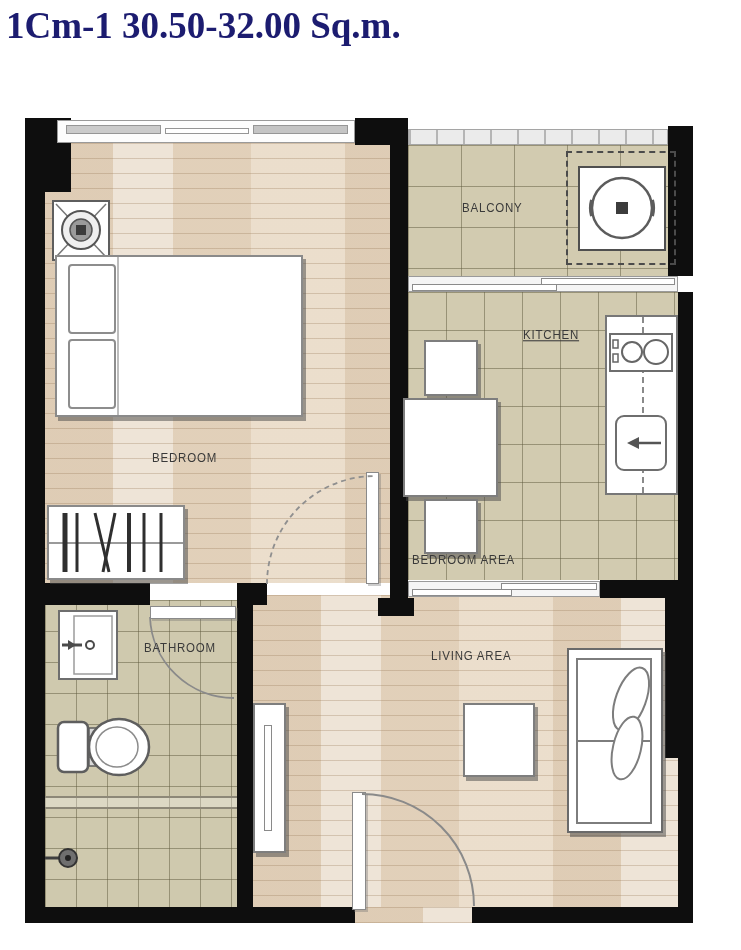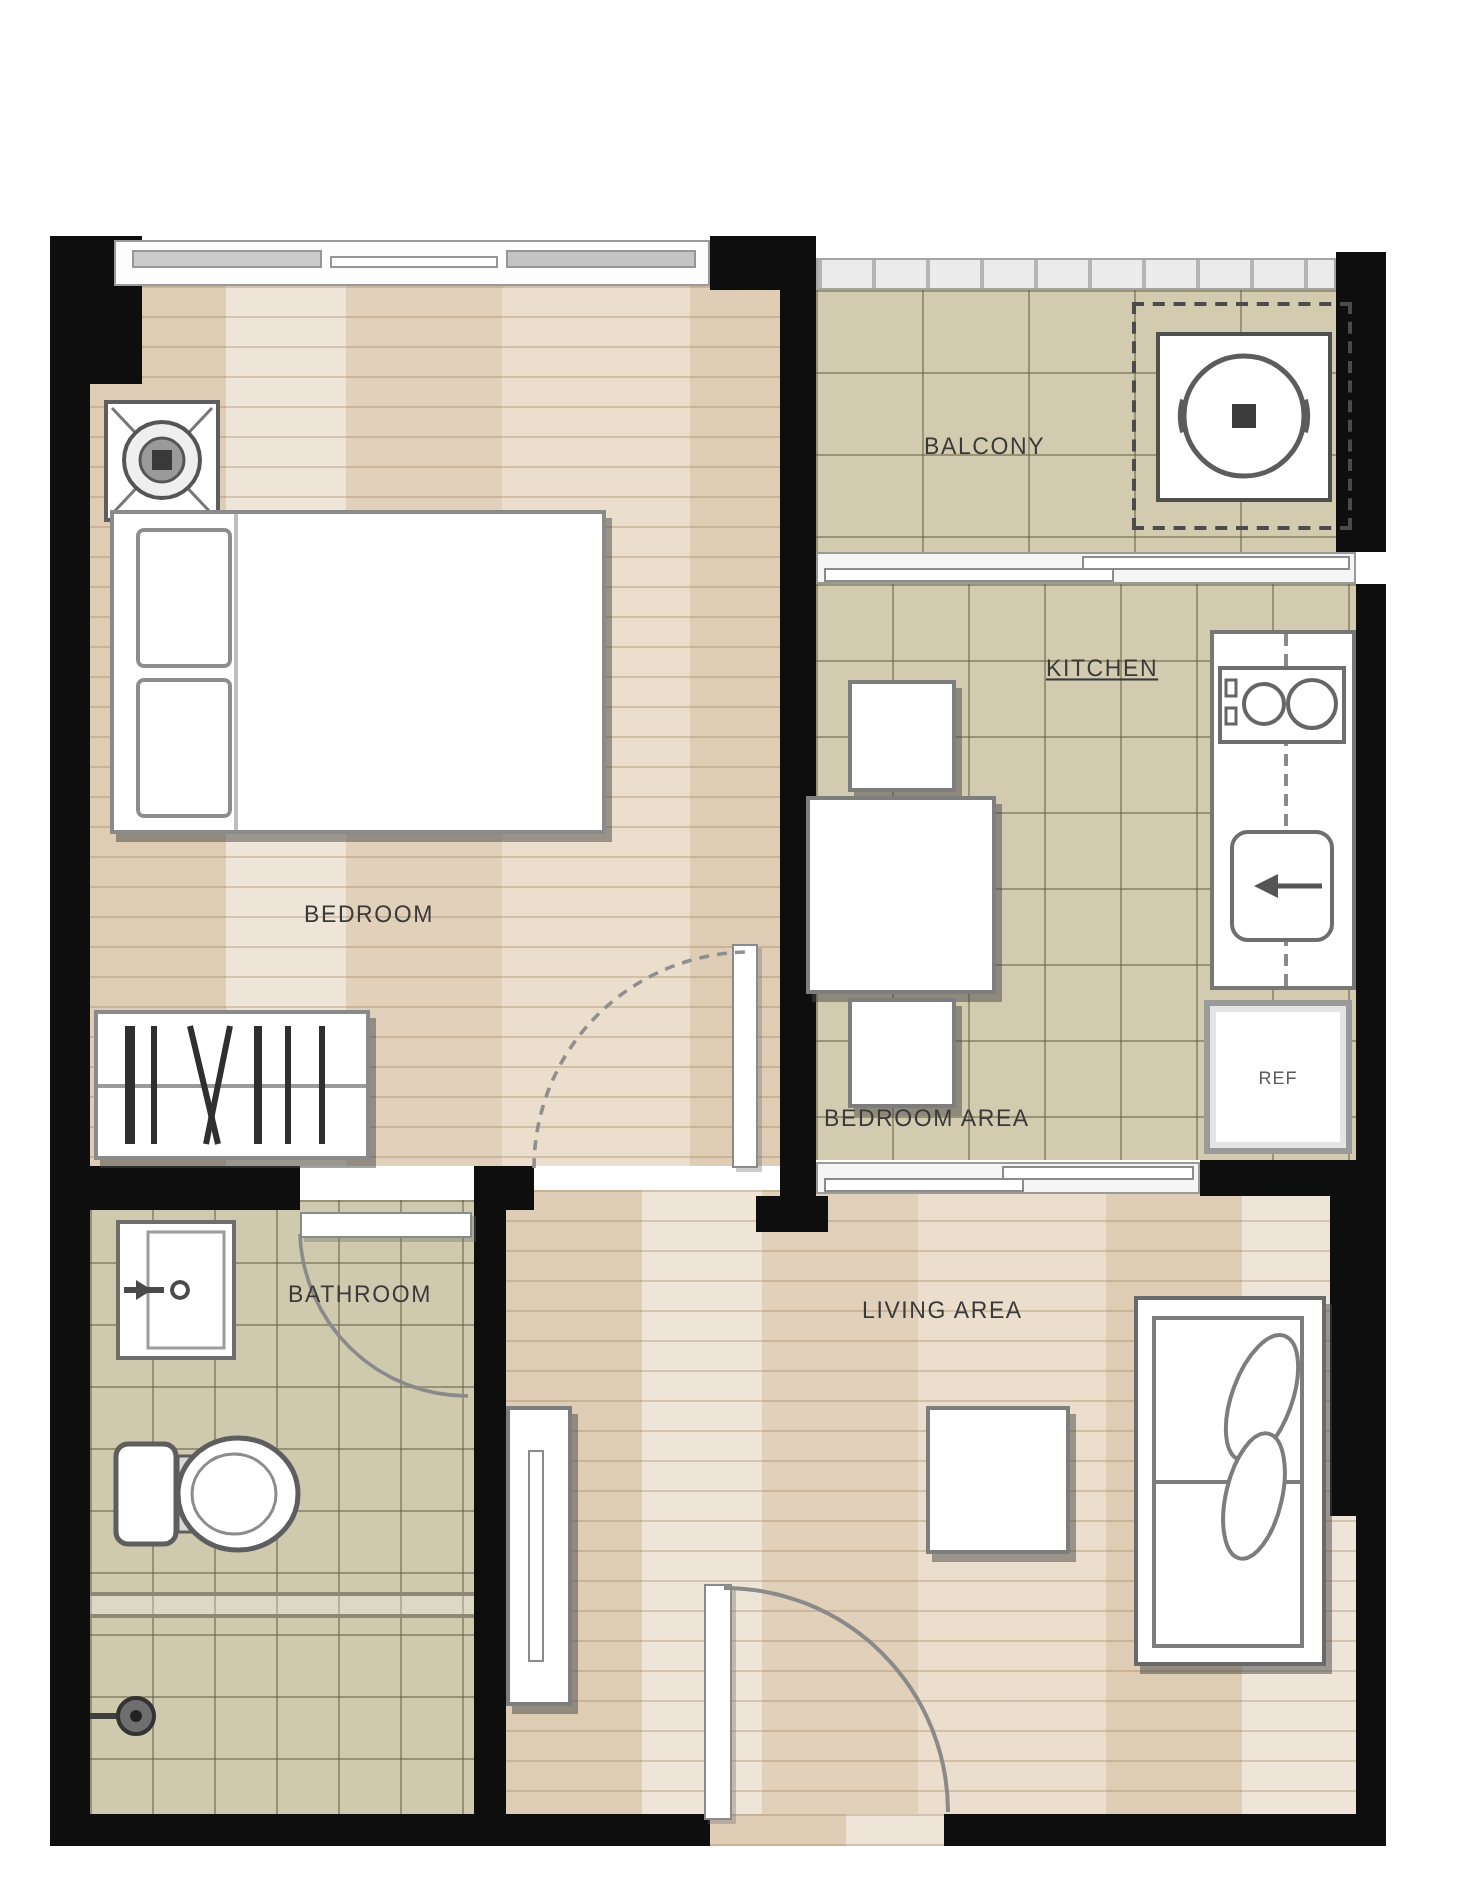--- a/index.html
+++ b/index.html
@@ -40,20 +40,21 @@
         box-shadow:2px 2px 0 rgba(110,110,110,.35);}
   .divider{position:absolute;border-top:2px solid #8d8878;border-bottom:2px solid #8d8878;
            background:rgba(255,255,255,.28);box-sizing:border-box;}
   .smalltext{position:absolute;color:#5a5a5a;letter-spacing:.5px;}
   svg{display:block;}
 </style>
 </head>
 <body>
 
 <div class="page">
+  <h1 class="title">1Cm-1 30.50-32.00 Sq.m.</h1>
 
   <div class="plan">
 
     <div class="floor-wood" style="left:45px;top:143px;width:345px;height:440px;"></div>
     <div class="floor-tile tile-balcony" style="left:408px;top:145px;width:260px;height:131px;"></div>
     <div class="floor-tile" style="left:408px;top:292px;width:270px;height:288px;"></div>
     <div class="floor-tile tile-bath" style="left:45px;top:600px;width:192px;height:307px;"></div>
     <div class="floor-wood" style="left:253px;top:595px;width:425px;height:312px;"></div>
     <div class="floor-wood" style="left:355px;top:907px;width:117px;height:16px;"></div>
 
@@ -137,24 +138,20 @@
         <circle cx="21" cy="17" r="10" fill="none" stroke="#666" stroke-width="2"></circle>
         <circle cx="45" cy="17" r="12" fill="none" stroke="#666" stroke-width="2"></circle>
       </svg>
     </div>
     <div class="abs" style="left:615px;top:415px;width:52px;height:56px;border:2px solid #6e6e6e;border-radius:9px;background:#fff;box-sizing:border-box;">
       <svg width="48" height="52" viewBox="0 0 48 52">
         <line x1="18" y1="26" x2="44" y2="26" stroke="#555" stroke-width="2.5"></line>
         <polygon points="10,26 22,20 22,32" fill="#555"></polygon>
       </svg>
     </div>
-    <div class="furn flat" style="left:602px;top:500px;width:74px;height:77px;border:3px solid #9a9a9a;box-shadow:inset 0 0 0 3px #e4e4e4;
-                display:flex;align-items:center;justify-content:center;">
-      <span class="smalltext" style="position:static;font-size:9px;">REF</span>
-    </div>
 
     <div class="furn" style="left:424px;top:340px;width:54px;height:56px;"></div>
     <div class="furn" style="left:403px;top:398px;width:95px;height:99px;"></div>
     <div class="furn" style="left:424px;top:499px;width:54px;height:55px;"></div>
 
     <div class="furn flat" style="left:58px;top:610px;width:60px;height:70px;border-color:#6e6e6e;">
       <svg width="56" height="66" viewBox="0 0 56 66">
         <rect x="14" y="4" width="38" height="58" fill="none" stroke="#9c9c9c" stroke-width="1.5"></rect>
         <line x1="2" y1="33" x2="22" y2="33" stroke="#4a4a4a" stroke-width="3"></line>
         <polygon points="16,33 8,28 8,38" fill="#4a4a4a"></polygon>
@@ -198,19 +195,19 @@
     <div class="leaf" style="left:150px;top:606px;width:86px;height:13px;"></div>
     <div class="leaf" style="left:352px;top:792px;width:14px;height:118px;"></div>
 
     <svg class="abs" style="left:0;top:0;pointer-events:none;" width="741" height="950" viewBox="0 0 741 950">
       <path d="M267,584 A108,108 0 0 1 375,476" fill="none" stroke="#8f8f8f" stroke-width="1.8" stroke-dasharray="5 4"></path>
       <path d="M150,617 A84,84 0 0 0 234,698" fill="none" stroke="#8a8a8a" stroke-width="1.8"></path>
       <path d="M362,794 A112,112 0 0 1 474,906" fill="none" stroke="#8a8a8a" stroke-width="2"></path>
     </svg>
 
     <span class="label" style="left:152px;top:452px;">BEDROOM</span>
-    <span class="label" style="left:462px;top:202px;margin-top:16px;">BALCONY</span>
+    <span class="label" style="left:462px;top:202px;">BALCONY</span>
     <span class="label" style="left:523px;top:329px;text-decoration:underline;">KITCHEN</span>
     <span class="label" style="left:412px;top:554px;">BEDROOM AREA</span>
     <span class="label" style="left:144px;top:642px;">BATHROOM</span>
     <span class="label" style="left:431px;top:650px;">LIVING AREA</span>
   </div>
 </div>
 
 </body></html>

